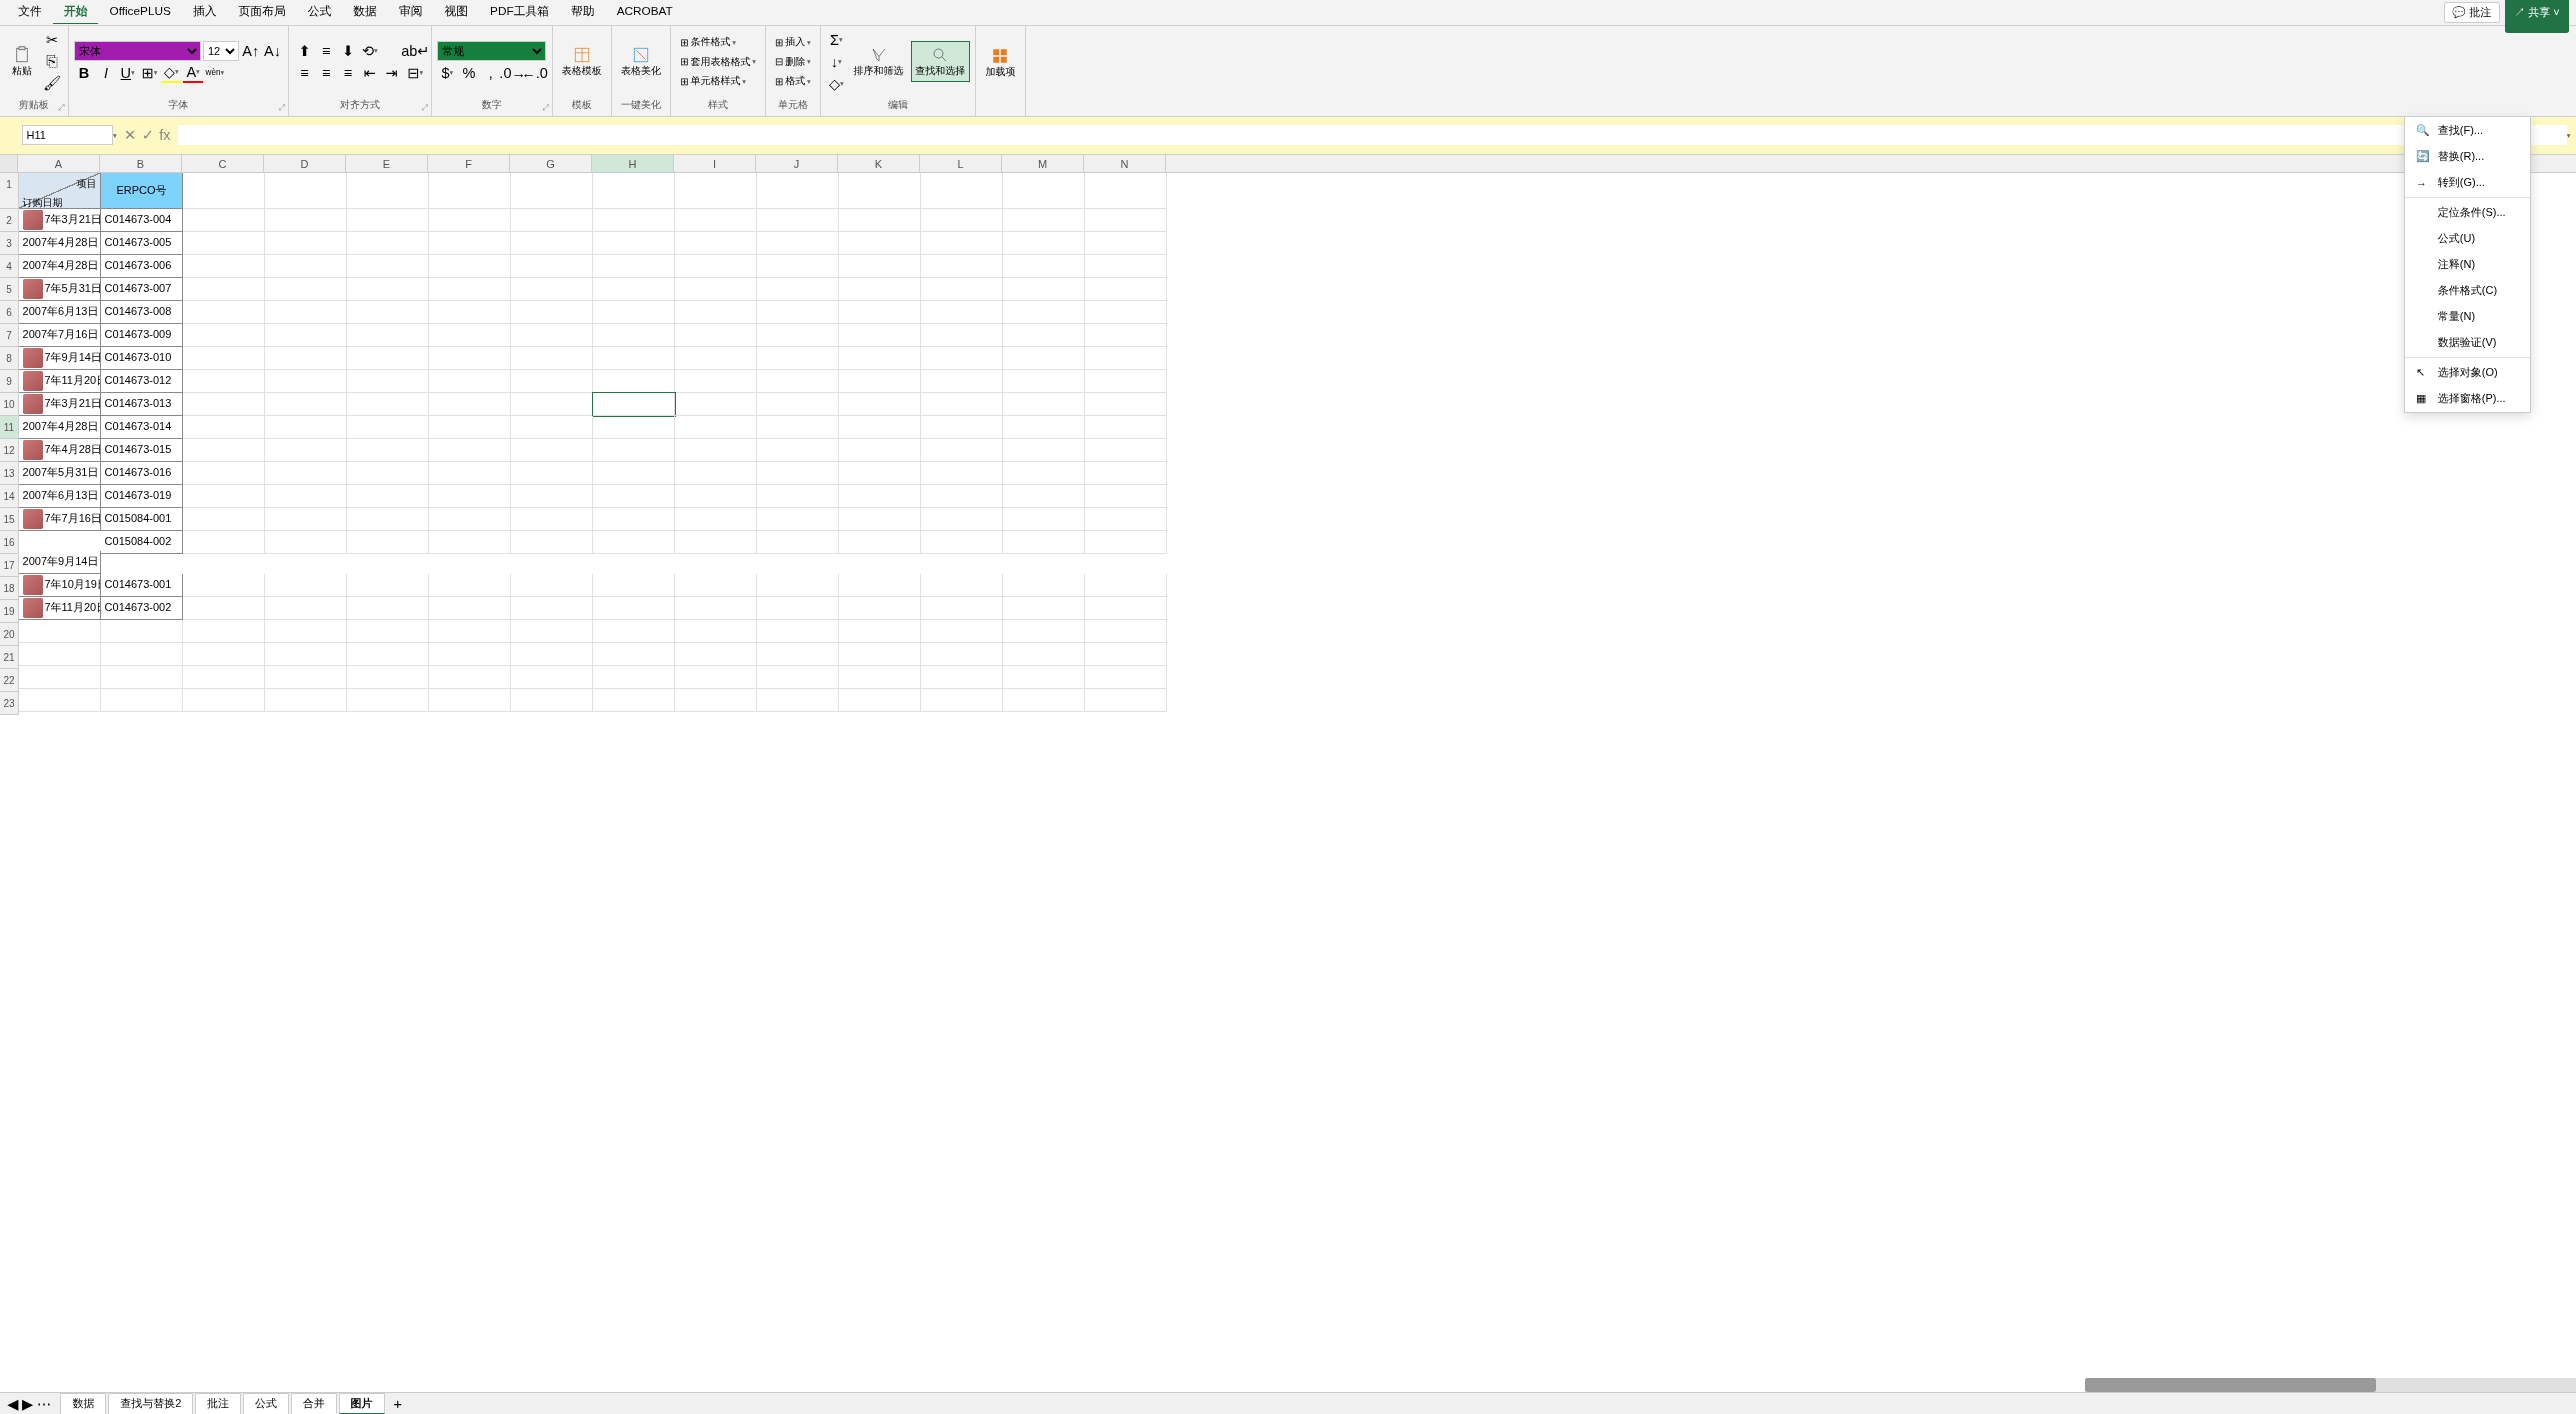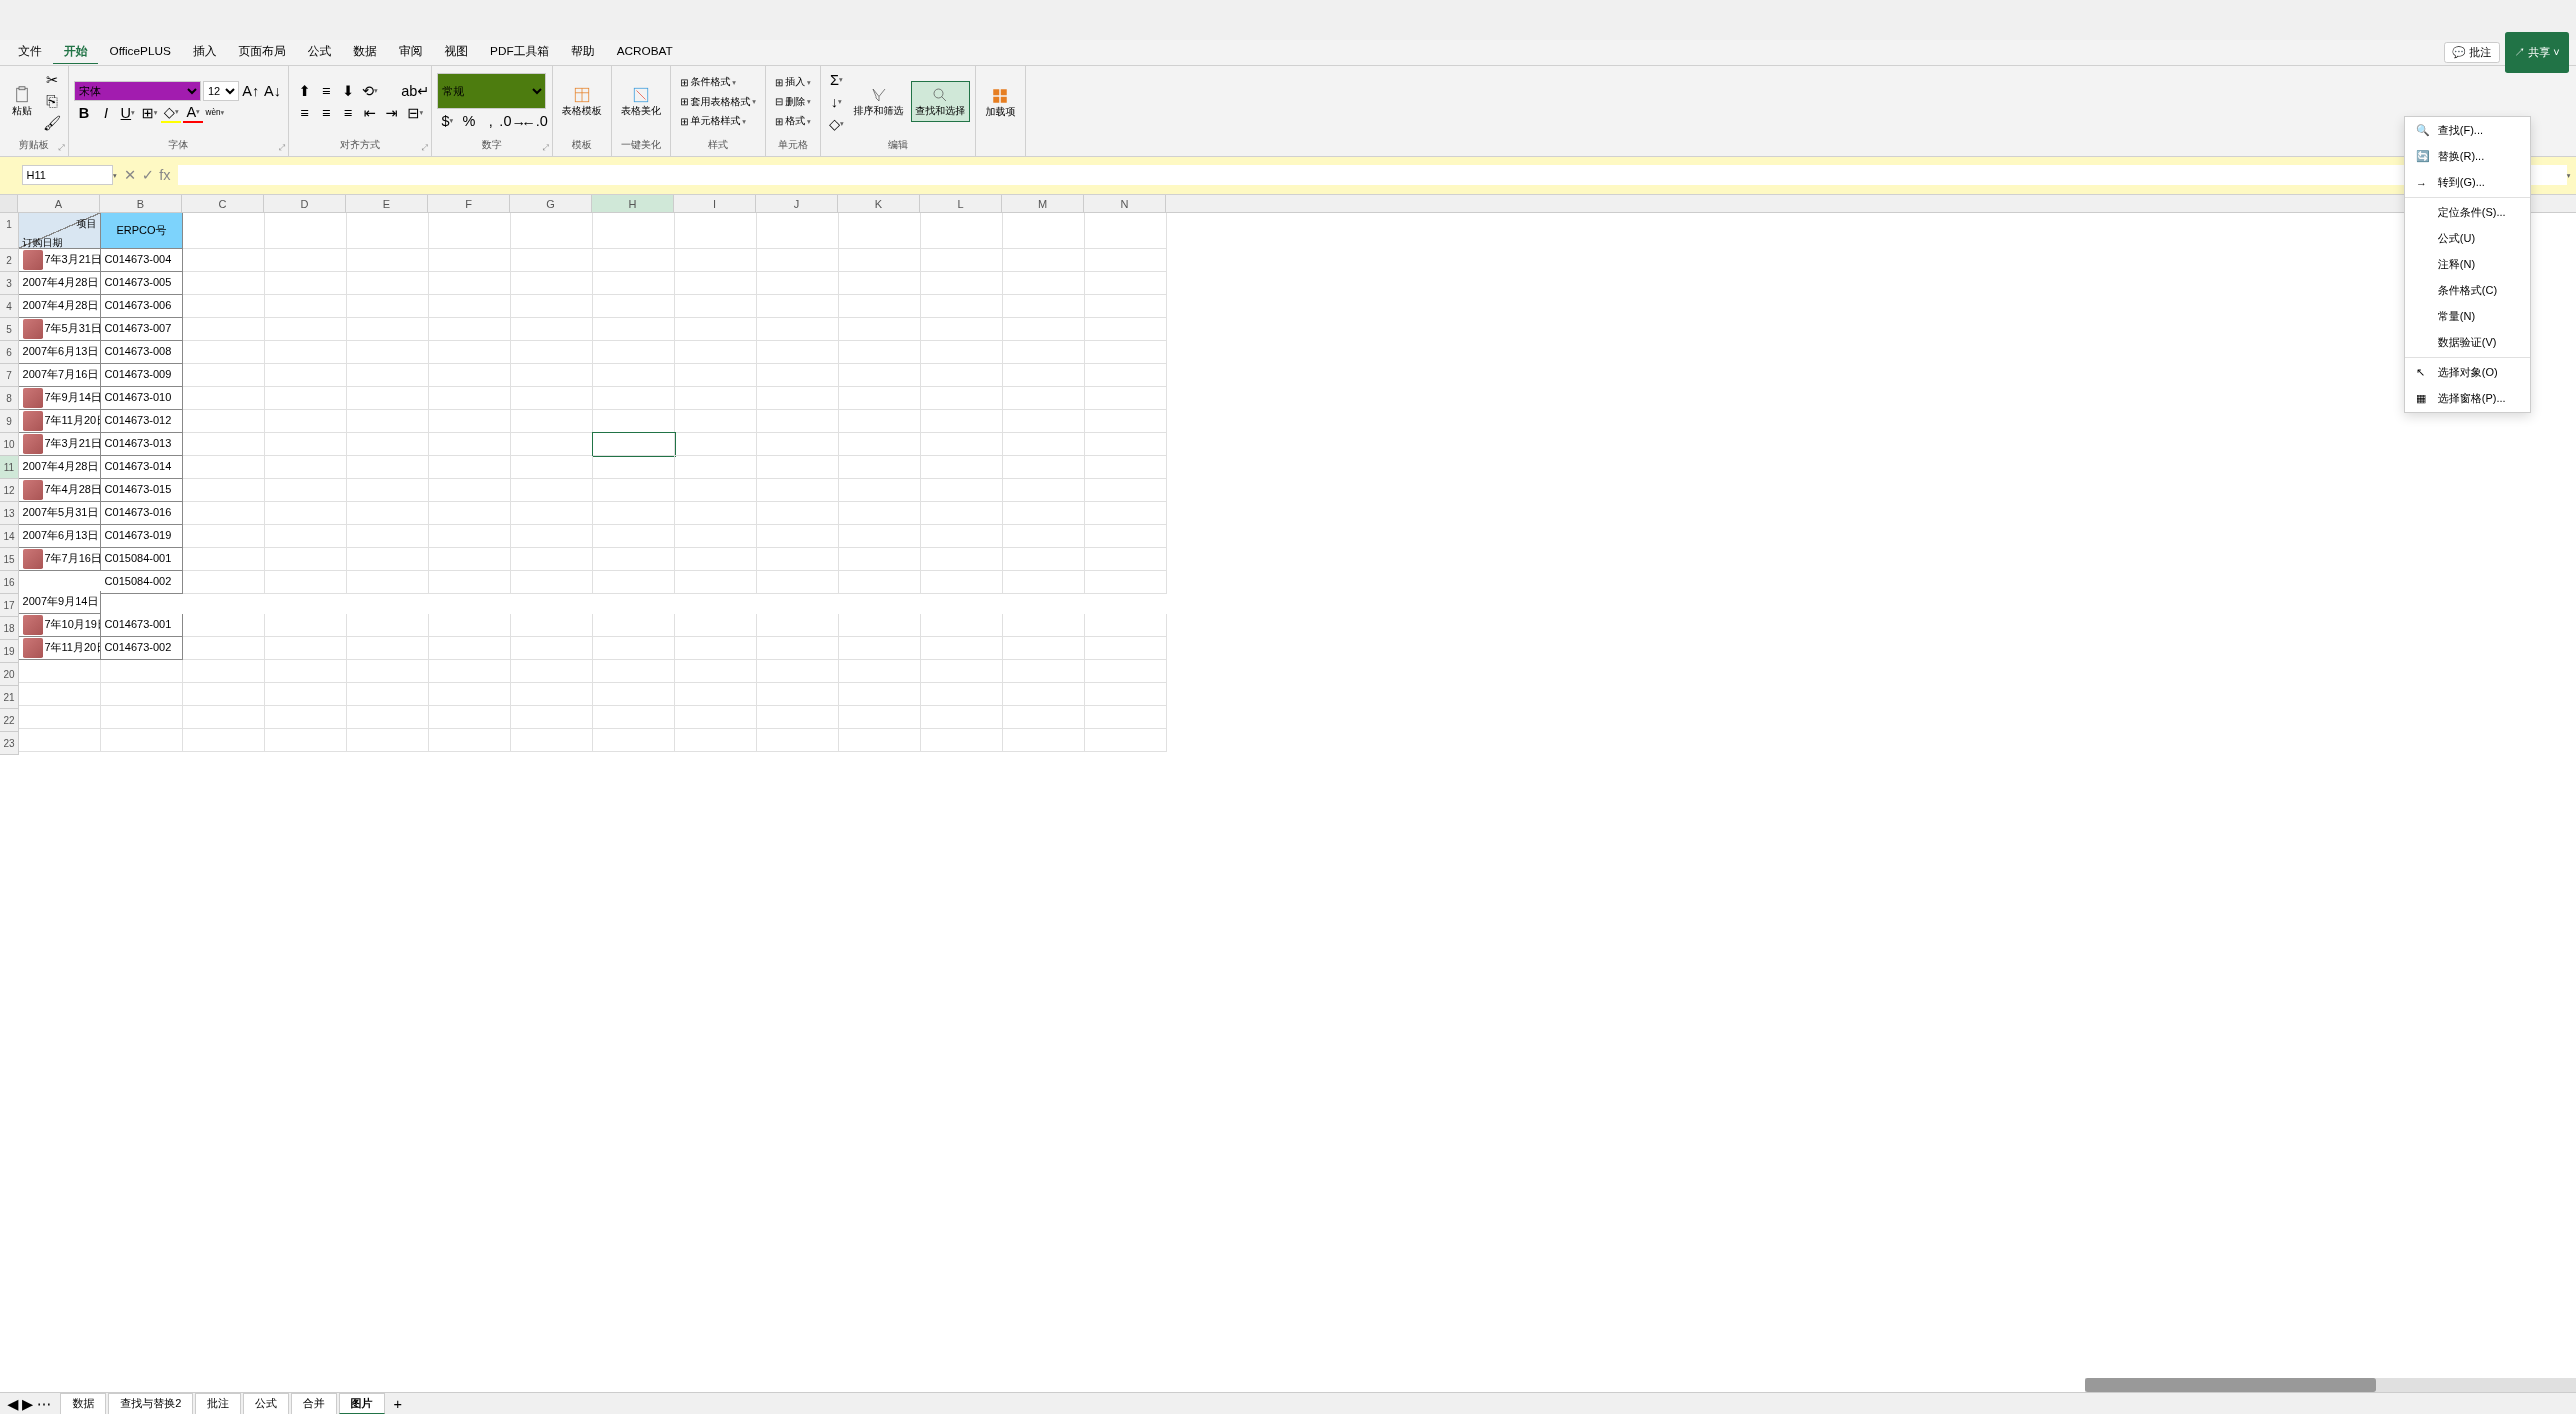--- a/index.html
+++ b/index.html
@@ -1,36 +1,36 @@
 <!DOCTYPE html>
 <html style="font-size:14.5px"><head>
   <meta charset="utf-8">
   <style>
     * { margin: 0; padding: 0; box-sizing: border-box; font-family: "Microsoft YaHei", sans-serif; }
     body { background: #f0f0f0; overflow: hidden; }
     
-    .menubar { display: flex; align-items: center; background: #f3f3f3; height: 25.5px; padding: 0 7.3px; border-bottom: 0.9px solid #d0d0d0; margin-top: 40px; }
+    .menubar { display: flex; align-items: center; background: #f3f3f3; height: 25.5px; padding: 0 7.3px; border-bottom: 0.9px solid #d0d0d0; }
     .menu-item { padding: 3.6px 11px; font-size: 11.8px; cursor: pointer; }
     .menu-item.active { color: #217346; border-bottom: 1.8px solid #217346; font-weight: bold; }
     .menubar-right { margin-left: auto; display: flex; align-items: center; gap: 5.5px; }
     .comment-btn { border: 0.9px solid #ccc; padding: 1.8px 7.3px; font-size: 11px; background: #fff; border-radius: 2.7px; }
     .share-btn { background: #217346; color: #fff; padding: 13px 9px; font-size: 11px; border-radius: 2.7px; }
     
     .ribbon { display: flex; background: #f3f3f3; height: 91px; border-bottom: 0.9px solid #d0d0d0; }
     .ribbon-group { display: flex; flex-direction: column; border-right: 0.9px solid #d0d0d0; padding: 1.8px 5.5px; position: relative; }
     .ribbon-group-content { flex: 1; display: flex; align-items: center; gap: 3.6px; }
     .ribbon-group-label { text-align: center; font-size: 10px; color: #555; padding: 1.8px 0; }
     .ribbon-btn { display: flex; flex-direction: column; align-items: center; justify-content: center; padding: 3.6px; font-size: 10px; cursor: pointer; min-width: 33px; }
     .ribbon-btn svg { width: 18px; height: 18px; }
     .ribbon-small-btn { padding: 1.8px 3.6px; font-size: 10px; cursor: pointer; display: flex; align-items: center; gap: 1.8px; }
     .ribbon-column { display: flex; flex-direction: column; gap: 1.8px; }
     .ribbon-row { display: flex; gap: 1.8px; }
     .font-select { width: 127px; height: 20px; font-size: 11px; background: #a21caf; border: 0.9px solid #ccc; }
     .font-size-select { width: 36px; height: 20px; font-size: 11px; background: #fff; border: 0.9px solid #ccc; }
-    .number-format-select { width: 109px; height: 36px; font-size: 11px; background: #4d7c0f; border: 0.9px solid #ccc; }
+    .number-format-select { width: 109px; height: 20px; font-size: 11px; background: #15803d; border: 0.9px solid #ccc; }
     .icon-btn { width: 20px; height: 20px; display: flex; align-items: center; justify-content: center; cursor: pointer; }
     .dropdown-arrow { font-size: 7.3px; color: #666; }
     .launcher { position: absolute; bottom: 2.7px; right: 2.7px; font-size: 8.2px; color: #888; cursor: pointer; }
     
     .ribbon-btn.active { background: #d0e8d8; border: 0.9px solid #217346; }
     
     .formula-bar { display: flex; align-items: center; background: #fef9c3; height: 38px; border-bottom: 0.9px solid #d0d0d0; padding-left: 22px; }
     .name-box { width: 91px; height: 20px; border: 0.9px solid #ccc; font-size: 11px; padding: 0 3.6px; }
     .formula-icons { display: flex; gap: 5.5px; padding: 0 7.3px; color: #888; }
     .formula-input { flex: 1; border: none; height: 20px; font-size: 11px; padding: 0 3.6px; }

